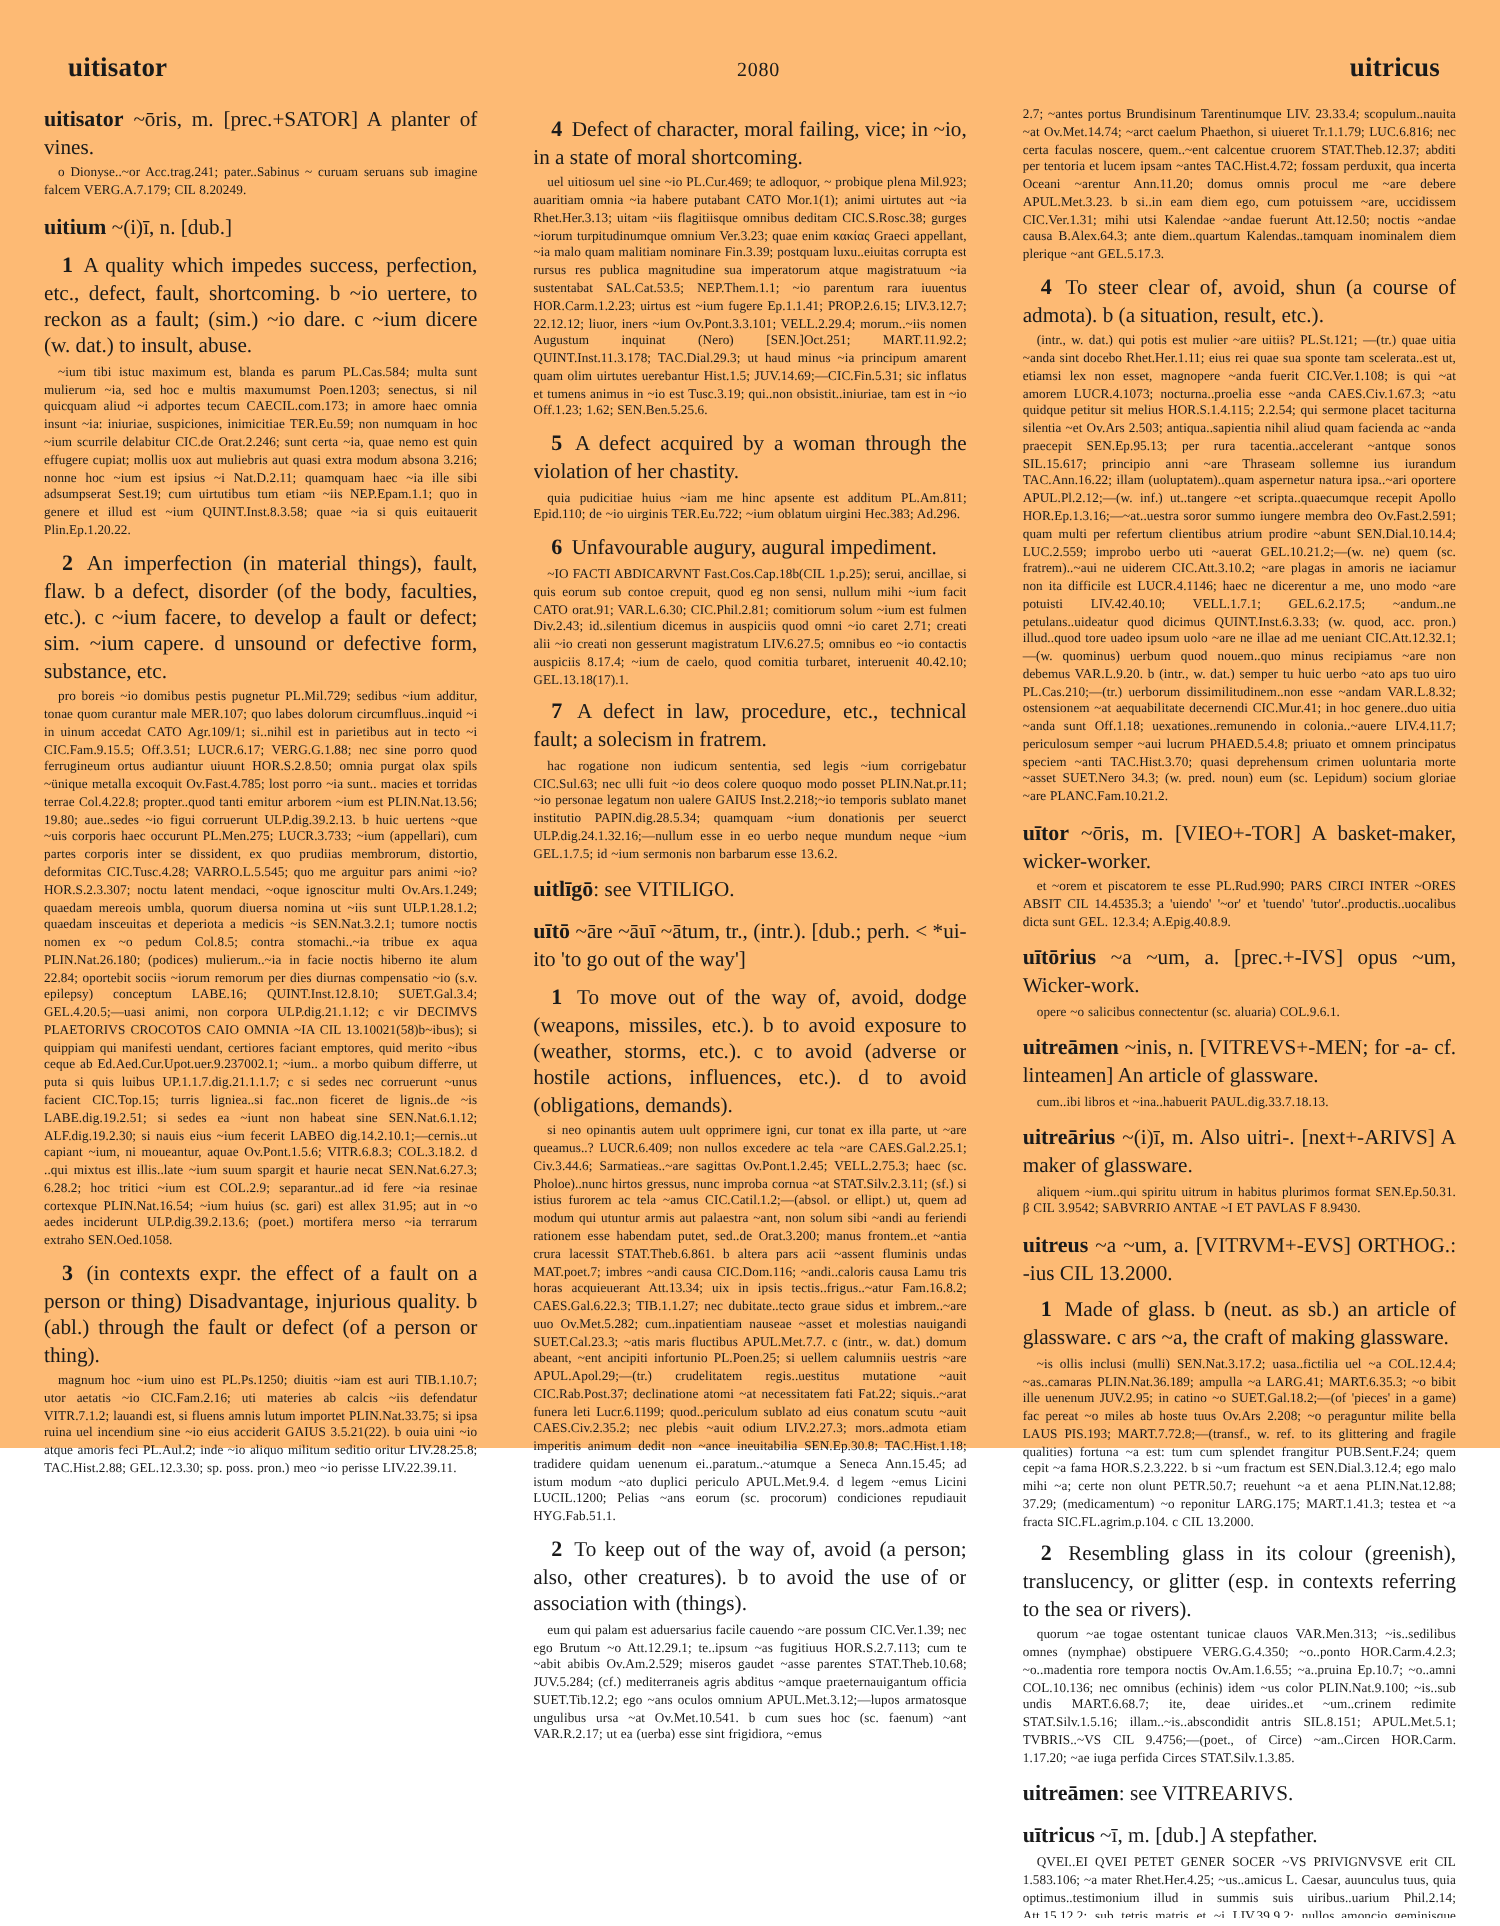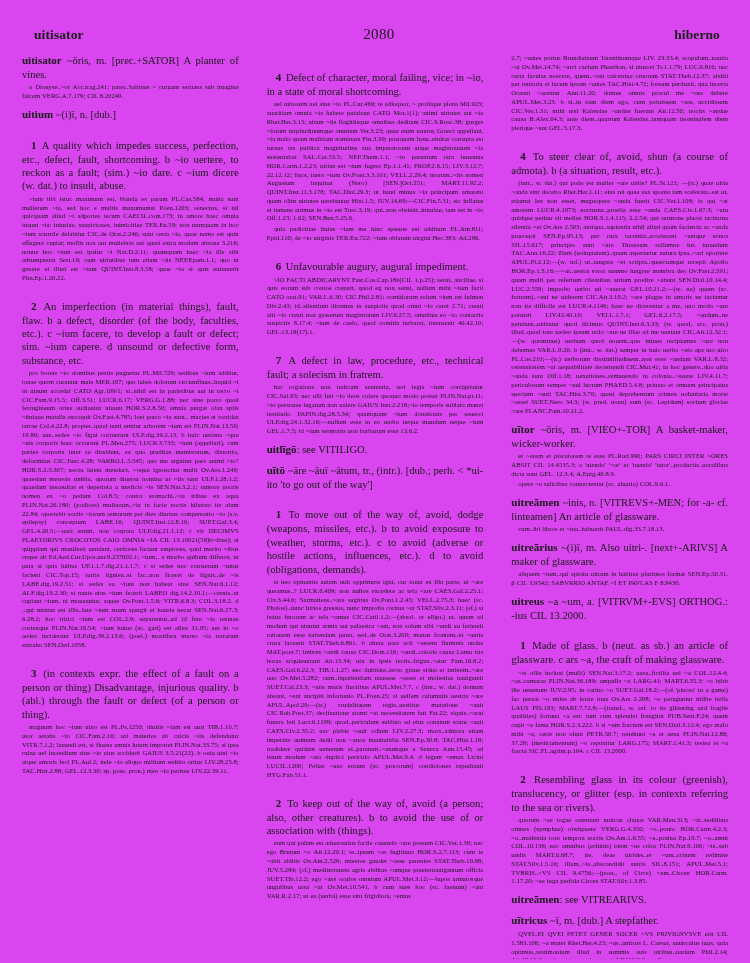--- a/index.html
+++ b/index.html
@@ -10,40 +10,40 @@
   body {
     width: 750px;
     height: 963px;
     font-family: "Liberation Serif", "DejaVu Serif", serif;
     color: #1a1a1a;
     overflow: hidden;
   }
   .page {
     position: relative;
     width: 750px;
-    height: 963px;
+    height: 724px;
     box-sizing: border-box;
     padding: 26px 22px 2px 22px;
-    background: #d946ef;
+    background: #fdba74;
   }
   
   .running-head {
     display: flex;
     align-items: baseline;
     justify-content: space-between;
     margin: 0 8px 10px 12px;
     height: 18px;
   }
   .rh-left, .rh-right {
     font-weight: bold;
     font-size: 13.5px;
     letter-spacing: .1px;
   }
   .rh-center {
-    font-size: 15px;
+    font-size: 10px;
     letter-spacing: .4px;
   }
   
   .columns {
     display: flex;
     gap: 28px;
     height: 905px;
   }
   .col {
     width: 228px;
@@ -61,21 +61,21 @@
   }
   .hw:first-child { margin-top: 0; }
   .hw .head {
     font-weight: bold;
     font-size: 11px;
   }
   .sense {
     font-size: 10.6px;
     line-height: 1.27;
     text-align: justify;
-    margin: 17px 0 0 0;
+    margin: 5px 0 0 0;
     text-indent: 9px;
     hyphens: auto;
   }
   .sense .num {
     font-weight: bold;
     font-size: 11px;
     padding-right: 2px;
   }
   .cites {
     font-size: 6.6px;
@@ -99,56 +99,58 @@
   .xref .head { font-weight: bold; font-size: 11px; }
 </style>
 </head>
 <body>
 
 <div class="page">
 
   <div class="running-head">
     <div class="rh-left">uitisator</div>
     <div class="rh-center">2080</div>
-    <div class="rh-right">hiberno</div>
+    <div class="rh-right">uitricus</div>
   </div>
 
   <div class="columns">
     <div class="col" id="col-0">
         <div class="hw" id="col1-block-0"><span class="head">uitisator</span><span> ~ōris, m. [prec.+SATOR] A planter of vines.</span></div>
         <div class="cites" id="col1-block-1">o Dionyse..~or Acc.trag.241; pater..Sabinus ~ curuam seruans sub imagine falcem VERG.A.7.179; CIL 8.20249.</div>
         <div class="hw" id="col1-block-2"><span class="head">uitium</span><span> ~(i)ī, n. [dub.]</span></div>
         <div class="sense" id="col1-block-3"><span class="num">1</span><span> A quality which impedes success, perfection, etc., defect, fault, shortcoming. b ~io uertere, to reckon as a fault; (sim.) ~io dare. c ~ium dicere (w. dat.) to insult, abuse.</span></div>
         <div class="cites" id="col1-block-4">~ium tibi istuc maximum est, blanda es parum PL.Cas.584; multa sunt mulierum ~ia, sed hoc e multis maxumumst Poen.1203; senectus, si nil quicquam aliud ~i adportes tecum CAECIL.com.173; in amore haec omnia insunt ~ia: iniuriae, suspiciones, inimicitiae TER.Eu.59; non numquam in hoc ~ium scurrile delabitur CIC.de Orat.2.246; sunt certa ~ia, quae nemo est quin effugere cupiat; mollis uox aut muliebris aut quasi extra modum absona 3.216; nonne hoc ~ium est ipsius ~i Nat.D.2.11; quamquam haec ~ia ille sibi adsumpserat Sest.19; cum uirtutibus tum etiam ~iis NEP.Epam.1.1; quo in genere et illud est ~ium QUINT.Inst.8.3.58; quae ~ia si quis euitauerit Plin.Ep.1.20.22.</div>
         <div class="sense" id="col1-block-5"><span class="num">2</span><span> An imperfection (in material things), fault, flaw. b a defect, disorder (of the body, faculties, etc.). c ~ium facere, to develop a fault or defect; sim. ~ium capere. d unsound or defective form, substance, etc.</span></div>
         <div class="cites" id="col1-block-6">pro boreis ~io domibus pestis pugnetur PL.Mil.729; sedibus ~ium additur, tonae quom curantur male MER.107; quo labes dolorum circumfluus..inquid ~i in uinum accedat CATO Agr.109/1; si..nihil est in parietibus aut in tecto ~i CIC.Fam.9.15.5; Off.3.51; LUCR.6.17; VERG.G.1.88; nec sine porro quod ferrugineum ortus audiantur uiuunt HOR.S.2.8.50; omnia purgat olax spils ~ünique metalla excoquit Ov.Fast.4.785; lost porro ~ia sunt.. macies et torridas terrae Col.4.22.8; propter..quod tanti emitur arborem ~ium est PLIN.Nat.13.56; 19.80; aue..sedes ~io figui corruerunt ULP.dig.39.2.13. b huic uertens ~que ~uis corporis haec occurunt PL.Men.275; LUCR.3.733; ~ium (appellari), cum partes corporis inter se dissident, ex quo prudiias membrorum, distortio, deformitas CIC.Tusc.4.28; VARRO.L.5.545; quo me arguitur pars animi ~io? HOR.S.2.3.307; noctu latent mendaci, ~oque ignoscitur multi Ov.Ars.1.249; quaedam mereois umbla, quorum diuersa nomina ut ~iis sunt ULP.1.28.1.2; quaedam insceuitas et deperiota a medicis ~is SEN.Nat.3.2.1; tumore noctis nomen ex ~o pedum Col.8.5; contra stomachi..~ia tribue ex aqua PLIN.Nat.26.180; (podices) mulierum..~ia in facie noctis hiberno ite alum 22.84; oportebit sociis ~iorum remorum per dies diurnas compensatio ~io (s.v. epilepsy) conceptum LABE.16; QUINT.Inst.12.8.10; SUET.Gal.3.4; GEL.4.20.5;—uasi animi, non corpora ULP.dig.21.1.12; c vir DECIMVS PLAETORIVS CROCOTOS CAIO OMNIA ~IA CIL 13.10021(58)b~ibus); si quippiam qui manifesti uendant, certiores faciant emptores, quid merito ~ibus ceque ab Ed.Aed.Cur.Upot.uer.9.237002.1; ~ium.. a morbo quibum differre, ut puta si quis luibus UP.1.1.7.dig.21.1.1.7; c si sedes nec corruerunt ~unus facient CIC.Top.15; turris ligniea..si fac..non ficeret de lignis..de ~is LABE.dig.19.2.51; si sedes ea ~iunt non habeat sine SEN.Nat.6.1.12; ALF.dig.19.2.30; si nauis eius ~ium fecerit LABEO dig.14.2.10.1;—cernis..ut capiant ~ium, ni moueantur, aquae Ov.Pont.1.5.6; VITR.6.8.3; COL.3.18.2. d ..qui mixtus est illis..late ~ium suum spargit et haurie necat SEN.Nat.6.27.3; 6.28.2; hoc tritici ~ium est COL.2.9; separantur..ad id fere ~ia resinae cortexque PLIN.Nat.16.54; ~ium huius (sc. gari) est allex 31.95; aut in ~o aedes inciderunt ULP.dig.39.2.13.6; (poet.) mortifera merso ~ia terrarum extraho SEN.Oed.1058.</div>
         <div class="sense" id="col1-block-7"><span class="num">3</span><span> (in contexts expr. the effect of a fault on a person or thing) Disadvantage, injurious quality. b (abl.) through the fault or defect (of a person or thing).</span></div>
         <div class="cites" id="col1-block-8">magnum hoc ~ium uino est PL.Ps.1250; diuitis ~iam est auri TIB.1.10.7; utor aetatis ~io CIC.Fam.2.16; uti materies ab calcis ~iis defendatur VITR.7.1.2; lauandi est, si fluens amnis lutum importet PLIN.Nat.33.75; si ipsa ruina uel incendium sine ~io eius acciderit GAIUS 3.5.21(22). b ouia uini ~io atque amoris feci PL.Aul.2; inde ~io aliquo militum seditio oritur LIV.28.25.8; TAC.Hist.2.88; GEL.12.3.30; sp. poss. pron.) meo ~io perisse LIV.22.39.11.</div>
       </div>
     <div class="col" id="col-1">
         <div class="sense" id="col2-block-0"><span class="num">4</span><span> Defect of character, moral failing, vice; in ~io, in a state of moral shortcoming.</span></div>
         <div class="cites" id="col2-block-1">uel uitiosum uel sine ~io PL.Cur.469; te adloquor, ~ probique plena Mil.923; auaritiam omnia ~ia habere putabant CATO Mor.1(1); animi uirtutes aut ~ia Rhet.Her.3.13; uitam ~iis flagitiisque omnibus deditam CIC.S.Rosc.38; gurges ~iorum turpitudinumque omnium Ver.3.23; quae enim κακίας Graeci appellant, ~ia malo quam malitiam nominare Fin.3.39; postquam luxu..eiuitas corrupta est rursus res publica magnitudine sua imperatorum atque magistratuum ~ia sustentabat SAL.Cat.53.5; NEP.Them.1.1; ~io parentum rara iuuentus HOR.Carm.1.2.23; uirtus est ~ium fugere Ep.1.1.41; PROP.2.6.15; LIV.3.12.7; 22.12.12; liuor, iners ~ium Ov.Pont.3.3.101; VELL.2.29.4; morum..~iis nomen Augustum inquinat (Nero) [SEN.]Oct.251; MART.11.92.2; QUINT.Inst.11.3.178; TAC.Dial.29.3; ut haud minus ~ia principum amarent quam olim uirtutes uerebantur Hist.1.5; JUV.14.69;—CIC.Fin.5.31; sic inflatus et tumens animus in ~io est Tusc.3.19; qui..non obsistit..iniuriae, tam est in ~io Off.1.23; 1.62; SEN.Ben.5.25.6.</div>
+        <div class="sense" id="col2-block-2"><span class="num">5</span><span> A defect acquired by a woman through the violation of her chastity.</span></div>
         <div class="cites" id="col2-block-3">quia pudicitiae huius ~iam me hinc apsente est additum PL.Am.811; Epid.110; de ~io uirginis TER.Eu.722; ~ium oblatum uirgini Hec.383; Ad.296.</div>
         <div class="sense" id="col2-block-4"><span class="num">6</span><span> Unfavourable augury, augural impediment.</span></div>
         <div class="cites" id="col2-block-5">~IO FACTI ABDICARVNT Fast.Cos.Cap.18b(CIL 1.p.25); serui, ancillae, si quis eorum sub contoe crepuit, quod eg non sensi, nullum mihi ~ium facit CATO orat.91; VAR.L.6.30; CIC.Phil.2.81; comitiorum solum ~ium est fulmen Div.2.43; id..silentium dicemus in auspiciis quod omni ~io caret 2.71; creati alii ~io creati non gesserunt magistratum LIV.6.27.5; omnibus eo ~io contactis auspiciis 8.17.4; ~ium de caelo, quod comitia turbaret, interuenit 40.42.10; GEL.13.18(17).1.</div>
         <div class="sense" id="col2-block-6"><span class="num">7</span><span> A defect in law, procedure, etc., technical fault; a solecism in fratrem.</span></div>
         <div class="cites" id="col2-block-7">hac rogatione non iudicum sententia, sed legis ~ium corrigebatur CIC.Sul.63; nec ulli fuit ~io deos colere quoquo modo posset PLIN.Nat.pr.11; ~io personae legatum non ualere GAIUS Inst.2.218;~io temporis sublato manet institutio PAPIN.dig.28.5.34; quamquam ~ium donationis per seuerct ULP.dig.24.1.32.16;—nullum esse in eo uerbo neque mundum neque ~ium GEL.1.7.5; id ~ium sermonis non barbarum esse 13.6.2.</div>
         <div class="xref" id="col2-block-8"><span class="head">uitlīgō</span><span>: see VITILIGO.</span></div>
         <div class="hw" id="col2-block-9"><span class="head">uītō</span><span> ~āre ~āuī ~ātum, tr., (intr.). [dub.; perh. &lt; *ui-ito 'to go out of the way']</span></div>
         <div class="sense" id="col2-block-10"><span class="num">1</span><span> To move out of the way of, avoid, dodge (weapons, missiles, etc.). b to avoid exposure to (weather, storms, etc.). c to avoid (adverse or hostile actions, influences, etc.). d to avoid (obligations, demands).</span></div>
         <div class="cites" id="col2-block-11">si neo opinantis autem uult opprimere igni, cur tonat ex illa parte, ut ~are queamus..? LUCR.6.409; non nullos excedere ac tela ~are CAES.Gal.2.25.1; Civ.3.44.6; Sarmatieas..~are sagittas Ov.Pont.1.2.45; VELL.2.75.3; haec (sc. Pholoe)..nunc hirtos gressus, nunc improba cornua ~at STAT.Silv.2.3.11; (sf.) si istius furorem ac tela ~amus CIC.Catil.1.2;—(absol. or ellipt.) ut, quem ad modum qui utuntur armis aut palaestra ~ant, non solum sibi ~andi au feriendi rationem esse habendam putet, sed..de Orat.3.200; manus frontem..et ~antia crura lacessit STAT.Theb.6.861. b altera pars acii ~assent fluminis undas MAT.poet.7; imbres ~andi causa CIC.Dom.116; ~andi..caloris causa Lamu tris horas acquieuerant Att.13.34; uix in ipsis tectis..frigus..~atur Fam.16.8.2; CAES.Gal.6.22.3; TIB.1.1.27; nec dubitate..tecto graue sidus et imbrem..~are uuo Ov.Met.5.282; cum..inpatientiam nauseae ~asset et molestias nauigandi SUET.Cal.23.3; ~atis maris fluctibus APUL.Met.7.7. c (intr., w. dat.) domum abeant, ~ent ancipiti infortunio PL.Poen.25; si uellem calumniis uestris ~are APUL.Apol.29;—(tr.) crudelitatem regis..uestitus mutatione ~auit CIC.Rab.Post.37; declinatione atomi ~at necessitatem fati Fat.22; siquis..~arat funera leti Lucr.6.1199; quod..periculum sublato ad eius conatum scutu ~auit CAES.Civ.2.35.2; nec plebis ~auit odium LIV.2.27.3; mors..admota etiam imperitis animum dedit non ~ance ineuitabilia SEN.Ep.30.8; TAC.Hist.1.18; tradidere quidam uenenum ei..paratum..~atumque a Seneca Ann.15.45; ad istum modum ~ato duplici periculo APUL.Met.9.4. d legem ~emus Licini LUCIL.1200; Pelias ~ans eorum (sc. procorum) condiciones repudiauit HYG.Fab.51.1.</div>
         <div class="sense" id="col2-block-12"><span class="num">2</span><span> To keep out of the way of, avoid (a person; also, other creatures). b to avoid the use of or association with (things).</span></div>
         <div class="cites" id="col2-block-13">eum qui palam est aduersarius facile cauendo ~are possum CIC.Ver.1.39; nec ego Brutum ~o Att.12.29.1; te..ipsum ~as fugitiuus HOR.S.2.7.113; cum te ~abit abibis Ov.Am.2.529; miseros gaudet ~asse parentes STAT.Theb.10.68; JUV.5.284; (cf.) mediterraneis agris abditus ~amque praeternauigantum officia SUET.Tib.12.2; ego ~ans oculos omnium APUL.Met.3.12;—lupos armatosque ungulibus ursa ~at Ov.Met.10.541. b cum sues hoc (sc. faenum) ~ant VAR.R.2.17; ut ea (uerba) esse sint frigidiora, ~emus</div>
       </div>
     <div class="col" id="col-2">
         <div class="cites cont" id="col3-block-0">2.7; ~antes portus Brundisinum Tarentinumque LIV. 23.33.4; scopulum..nauita ~at Ov.Met.14.74; ~arct caelum Phaethon, si uiueret Tr.1.1.79; LUC.6.816; nec certa faculas noscere, quem..~ent calcentue cruorem STAT.Theb.12.37; abditi per tentoria et lucem ipsam ~antes TAC.Hist.4.72; fossam perduxit, qua incerta Oceani ~arentur Ann.11.20; domus omnis procul me ~are debere APUL.Met.3.23. b si..in eam diem ego, cum potuissem ~are, uccidissem CIC.Ver.1.31; mihi utsi Kalendae ~andae fuerunt Att.12.50; noctis ~andae causa B.Alex.64.3; ante diem..quartum Kalendas..tamquam inominalem diem plerique ~ant GEL.5.17.3.</div>
         <div class="sense" id="col3-block-1"><span class="num">4</span><span> To steer clear of, avoid, shun (a course of admota). b (a situation, result, etc.).</span></div>
         <div class="cites" id="col3-block-2">(intr., w. dat.) qui potis est mulier ~are uitiis? PL.St.121; —(tr.) quae uitia ~anda sint docebo Rhet.Her.1.11; eius rei quae sua sponte tam scelerata..est ut, etiamsi lex non esset, magnopere ~anda fuerit CIC.Ver.1.108; is qui ~at amorem LUCR.4.1073; nocturna..proelia esse ~anda CAES.Civ.1.67.3; ~atu quidque petitur sit melius HOR.S.1.4.115; 2.2.54; qui sermone placet taciturna silentia ~et Ov.Ars 2.503; antiqua..sapientia nihil aliud quam facienda ac ~anda praecepit SEN.Ep.95.13; per rura tacentia..accelerant ~antque sonos SIL.15.617; principio anni ~are Thraseam sollemne ius iurandum TAC.Ann.16.22; illam (uoluptatem)..quam aspernetur natura ipsa..~ari oportere APUL.Pl.2.12;—(w. inf.) ut..tangere ~et scripta..quaecumque recepit Apollo HOR.Ep.1.3.16;—~at..uestra soror summo iungere membra deo Ov.Fast.2.591; quam multi per refertum clientibus atrium prodire ~abunt SEN.Dial.10.14.4; LUC.2.559; improbo uerbo uti ~auerat GEL.10.21.2;—(w. ne) quem (sc. fratrem)..~aui ne uiderem CIC.Att.3.10.2; ~are plagas in amoris ne iaciamur non ita difficile est LUCR.4.1146; haec ne dicerentur a me, uno modo ~are potuisti LIV.42.40.10; VELL.1.7.1; GEL.6.2.17.5; ~andum..ne petulans..uideatur quod dicimus QUINT.Inst.6.3.33; (w. quod, acc. pron.) illud..quod tore uadeo ipsum uolo ~are ne illae ad me ueniant CIC.Att.12.32.1;—(w. quominus) uerbum quod nouem..quo minus recipiamus ~are non debemus VAR.L.9.20. b (intr., w. dat.) semper tu huic uerbo ~ato aps tuo uiro PL.Cas.210;—(tr.) uerborum dissimilitudinem..non esse ~andam VAR.L.8.32; ostensionem ~at aequabilitate decernendi CIC.Mur.41; in hoc genere..duo uitia ~anda sunt Off.1.18; uexationes..remunendo in colonia..~auere LIV.4.11.7; periculosum semper ~aui lucrum PHAED.5.4.8; priuato et omnem principatus speciem ~anti TAC.Hist.3.70; quasi deprehensum crimen uoluntaria morte ~asset SUET.Nero 34.3; (w. pred. noun) eum (sc. Lepidum) socium gloriae ~are PLANC.Fam.10.21.2.</div>
         <div class="hw" id="col3-block-3"><span class="head">uītor</span><span> ~ōris, m. [VIEO+-TOR] A basket-maker, wicker-worker.</span></div>
         <div class="cites" id="col3-block-4">et ~orem et piscatorem te esse PL.Rud.990; PARS CIRCI INTER ~ORES ABSIT CIL 14.4535.3; a 'uiendo' '~or' et 'tuendo' 'tutor'..productis..uocalibus dicta sunt GEL. 12.3.4; A.Epig.40.8.9.</div>
+        <div class="hw" id="col3-block-5"><span class="head">uītōrius</span><span> ~a ~um, a. [prec.+-IVS] opus ~um, Wicker-work.</span></div>
         <div class="cites" id="col3-block-6">opere ~o salicibus connectentur (sc. aluaria) COL.9.6.1.</div>
         <div class="hw" id="col3-block-7"><span class="head">uitreāmen</span><span> ~inis, n. [VITREVS+-MEN; for -a- cf. linteamen] An article of glassware.</span></div>
         <div class="cites" id="col3-block-8">cum..ibi libros et ~ina..habuerit PAUL.dig.33.7.18.13.</div>
         <div class="hw" id="col3-block-9"><span class="head">uitreārius</span><span> ~(i)ī, m. Also uitri-. [next+-ARIVS] A maker of glassware.</span></div>
         <div class="cites" id="col3-block-10">aliquem ~ium..qui spiritu uitrum in habitus plurimos format SEN.Ep.50.31.   β CIL 3.9542; SABVRRIO ANTAE ~I ET PAVLAS F 8.9430.</div>
         <div class="hw" id="col3-block-11"><span class="head">uitreus</span><span> ~a ~um, a. [VITRVM+-EVS] ORTHOG.: -ius CIL 13.2000.</span></div>
         <div class="sense" id="col3-block-12"><span class="num">1</span><span> Made of glass. b (neut. as sb.) an article of glassware. c ars ~a, the craft of making glassware.</span></div>
         <div class="cites" id="col3-block-13">~is ollis inclusi (mulli) SEN.Nat.3.17.2; uasa..fictilia uel ~a COL.12.4.4; ~as..camaras PLIN.Nat.36.189; ampulla ~a LARG.41; MART.6.35.3; ~o bibit ille uenenum JUV.2.95; in catino ~o SUET.Gal.18.2;—(of 'pieces' in a game) fac pereat ~o miles ab hoste tuus Ov.Ars 2.208; ~o peraguntur milite bella LAUS PIS.193; MART.7.72.8;—(transf., w. ref. to its glittering and fragile qualities) fortuna ~a est: tum cum splendet frangitur PUB.Sent.F.24; quem cepit ~a fama HOR.S.2.3.222. b si ~um fractum est SEN.Dial.3.12.4; ego malo mihi ~a; certe non olunt PETR.50.7; reuehunt ~a et aena PLIN.Nat.12.88; 37.29; (medicamentum) ~o reponitur LARG.175; MART.1.41.3; testea et ~a fracta SIC.FL.agrim.p.104.   c CIL 13.2000.</div>
         <div class="sense" id="col3-block-14"><span class="num">2</span><span> Resembling glass in its colour (greenish), translucency, or glitter (esp. in contexts referring to the sea or rivers).</span></div>
         <div class="cites" id="col3-block-15">quorum ~ae togae ostentant tunicae clauos VAR.Men.313; ~is..sedilibus omnes (nymphae) obstipuere VERG.G.4.350; ~o..ponto HOR.Carm.4.2.3; ~o..madentia rore tempora noctis Ov.Am.1.6.55; ~a..pruina Ep.10.7; ~o..amni COL.10.136; nec omnibus (echinis) idem ~us color PLIN.Nat.9.100; ~is..sub undis MART.6.68.7; ite, deae uirides..et ~um..crinem redimite STAT.Silv.1.5.16; illam..~is..abscondidit antris SIL.8.151; APUL.Met.5.1; TVBRIS..~VS CIL 9.4756;—(poet., of Circe) ~am..Circen HOR.Carm. 1.17.20; ~ae iuga perfida Circes STAT.Silv.1.3.85.</div>

